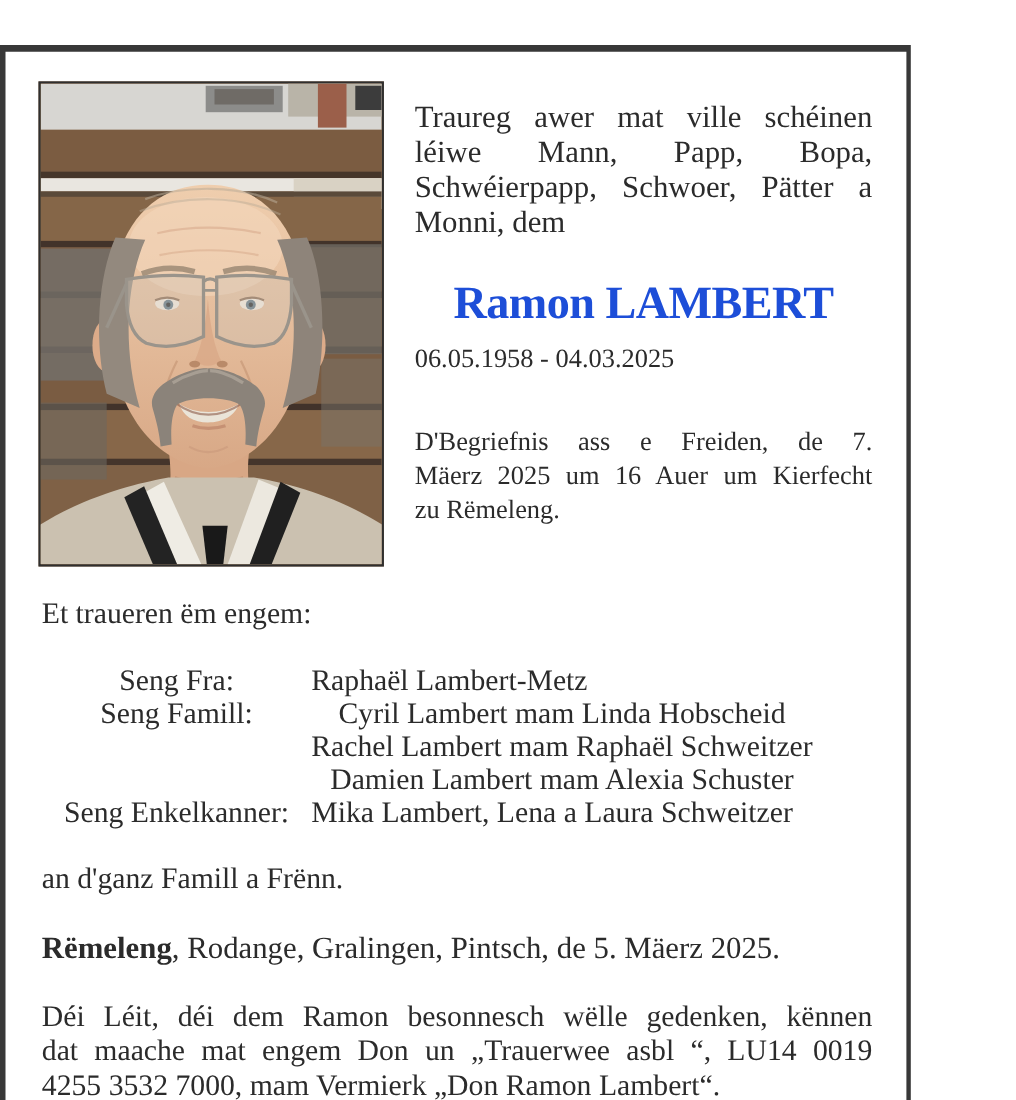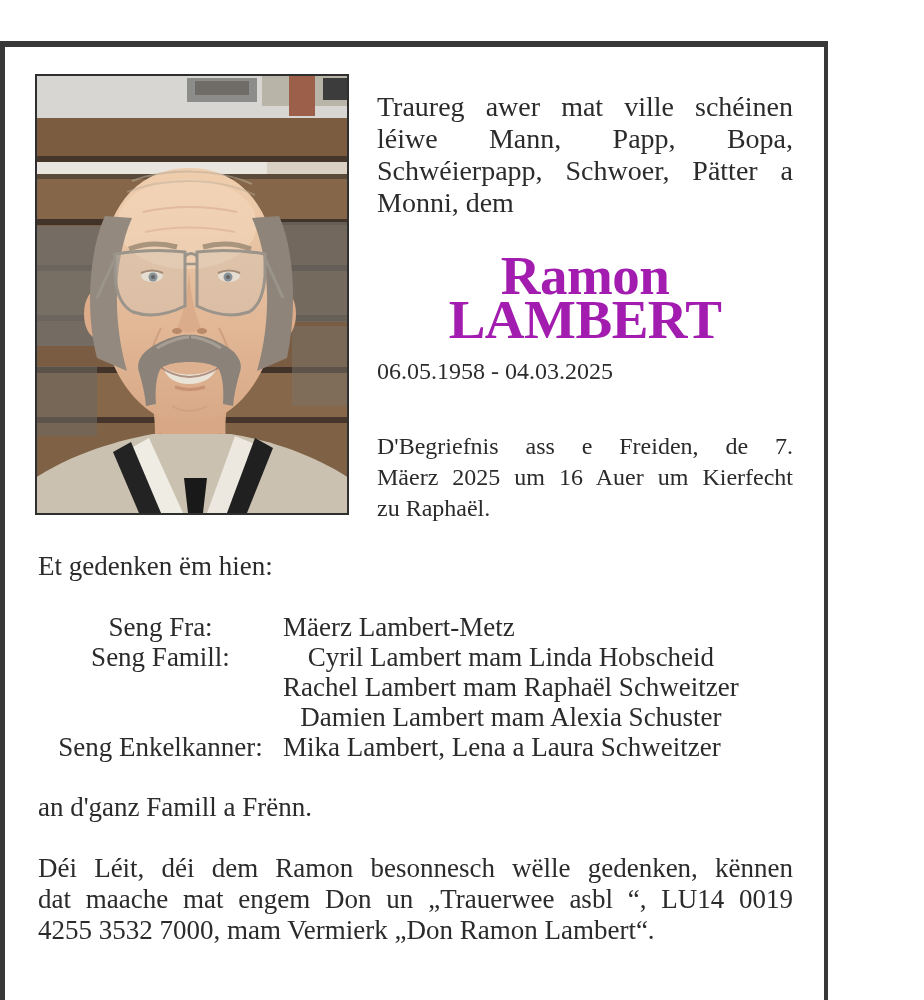--- a/index.html
+++ b/index.html
@@ -22,22 +22,22 @@
     border:2px solid #2f2f2f; margin:0; background:#8a6b4e;
   }
   .photo svg { display:block; width:100%; height:100%; }
   .right-col { flex:1; margin-left:28px; padding-top:17px; min-width:0; }
 
   .jline { text-align:justify; text-align-last:justify; -moz-text-align-last:justify; }
   .jline.jlast { text-align-last:left; -moz-text-align-last:left; }
 
   .intro { font-size:28px; line-height:32px; }
   .deceased-name {
-    margin:35px 0 0 0; font-size:55px; line-height:44px;
-    font-weight:bold; text-align:center; color:#a21caf; letter-spacing:-0.5px;
+    margin:35px 0 0 0; font-size:42px; line-height:44px;
+    font-weight:bold; text-align:center; color:#1d4ed8; letter-spacing:-0.5px;
   }
   .life-dates { margin-top:15px; font-size:24px; line-height:28px; text-align:left; font-weight:500; }
   .funeral { margin-top:46px; font-size:24px; line-height:31px; }
 
   .mourning { margin:27px 31px 0 33px; font-size:27px; line-height:30px; }
   .mourning-intro { margin:0; }
   .mourner-rows { margin-top:31px;text-align:center; }
   .mourner-row { display:flex; }
   .mourner-label { flex:none; min-width:245px; white-space:nowrap; }
   .mourner-names { min-width:0; }
@@ -160,53 +160,54 @@
         <div class="jline">Schwéierpapp, Schwoer, Pätter a</div>
         <div class="jline jlast">Monni, dem</div>
       </div>
 
       <h1 class="deceased-name">Ramon LAMBERT</h1>
       <div class="life-dates">06.05.1958 - 04.03.2025</div>
 
       <div class="funeral">
         <div class="jline">D'Begriefnis ass e Freiden, de 7.</div>
         <div class="jline">Mäerz 2025 um 16 Auer um Kierfecht</div>
-        <div class="jline jlast">zu Raphaël.</div>
+        <div class="jline jlast">zu Rëmeleng.</div>
       </div>
     </div>
   </div>
 
   <div class="mourning">
-    <p class="mourning-intro">Et gedenken ëm hien:</p>
+    <p class="mourning-intro">Et traueren ëm engem:</p>
 
     <div class="mourner-rows">
       <div class="mourner-row">
         <div class="mourner-label">Seng Fra:</div>
         <div class="mourner-names">
-          <div>Mäerz Lambert-Metz</div>
+          <div>Raphaël Lambert-Metz</div>
         </div>
       </div>
       <div class="mourner-row">
         <div class="mourner-label">Seng Famill:</div>
         <div class="mourner-names">
           <div>Cyril Lambert mam Linda Hobscheid</div>
           <div>Rachel Lambert mam Raphaël Schweitzer</div>
           <div>Damien Lambert mam Alexia Schuster</div>
         </div>
       </div>
       <div class="mourner-row">
         <div class="mourner-label">Seng Enkelkanner:</div>
         <div class="mourner-names">
           <div>Mika Lambert, Lena a Laura Schweitzer</div>
         </div>
       </div>
     </div>
 
     <p class="family-line">an d'ganz Famill a Frënn.</p>
 
+    <p class="places-line"><span class="bold">Rëmeleng</span><span>, Rodange, Gralingen, Pintsch, de 5. Mäerz 2025.</span></p>
 
     <div class="donation">
       <div class="jline">Déi Léit, déi dem Ramon besonnesch wëlle gedenken, kënnen</div>
       <div class="jline">dat maache mat engem Don un „Trauerwee asbl “, LU14 0019</div>
       <div class="jline jlast">4255 3532 7000, mam Vermierk „Don Ramon Lambert“.</div>
     </div>
   </div>
 
 </div>
 

